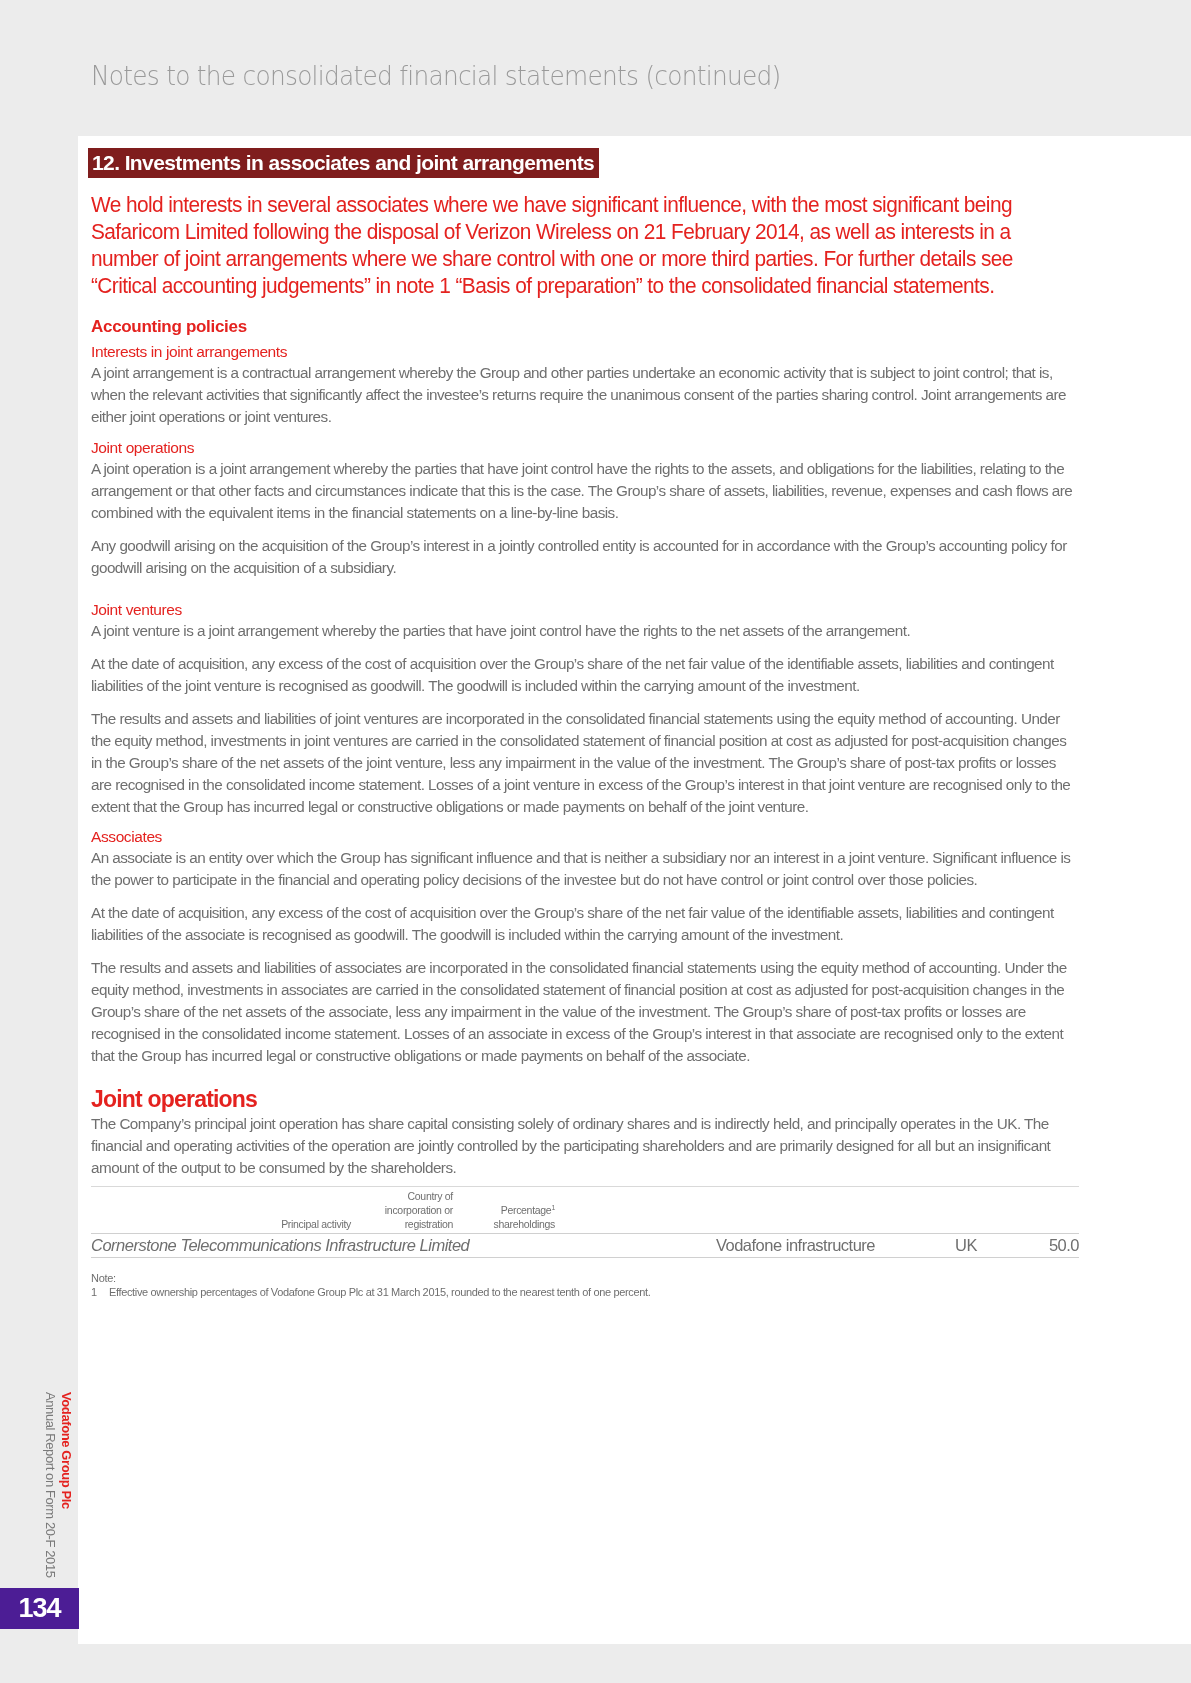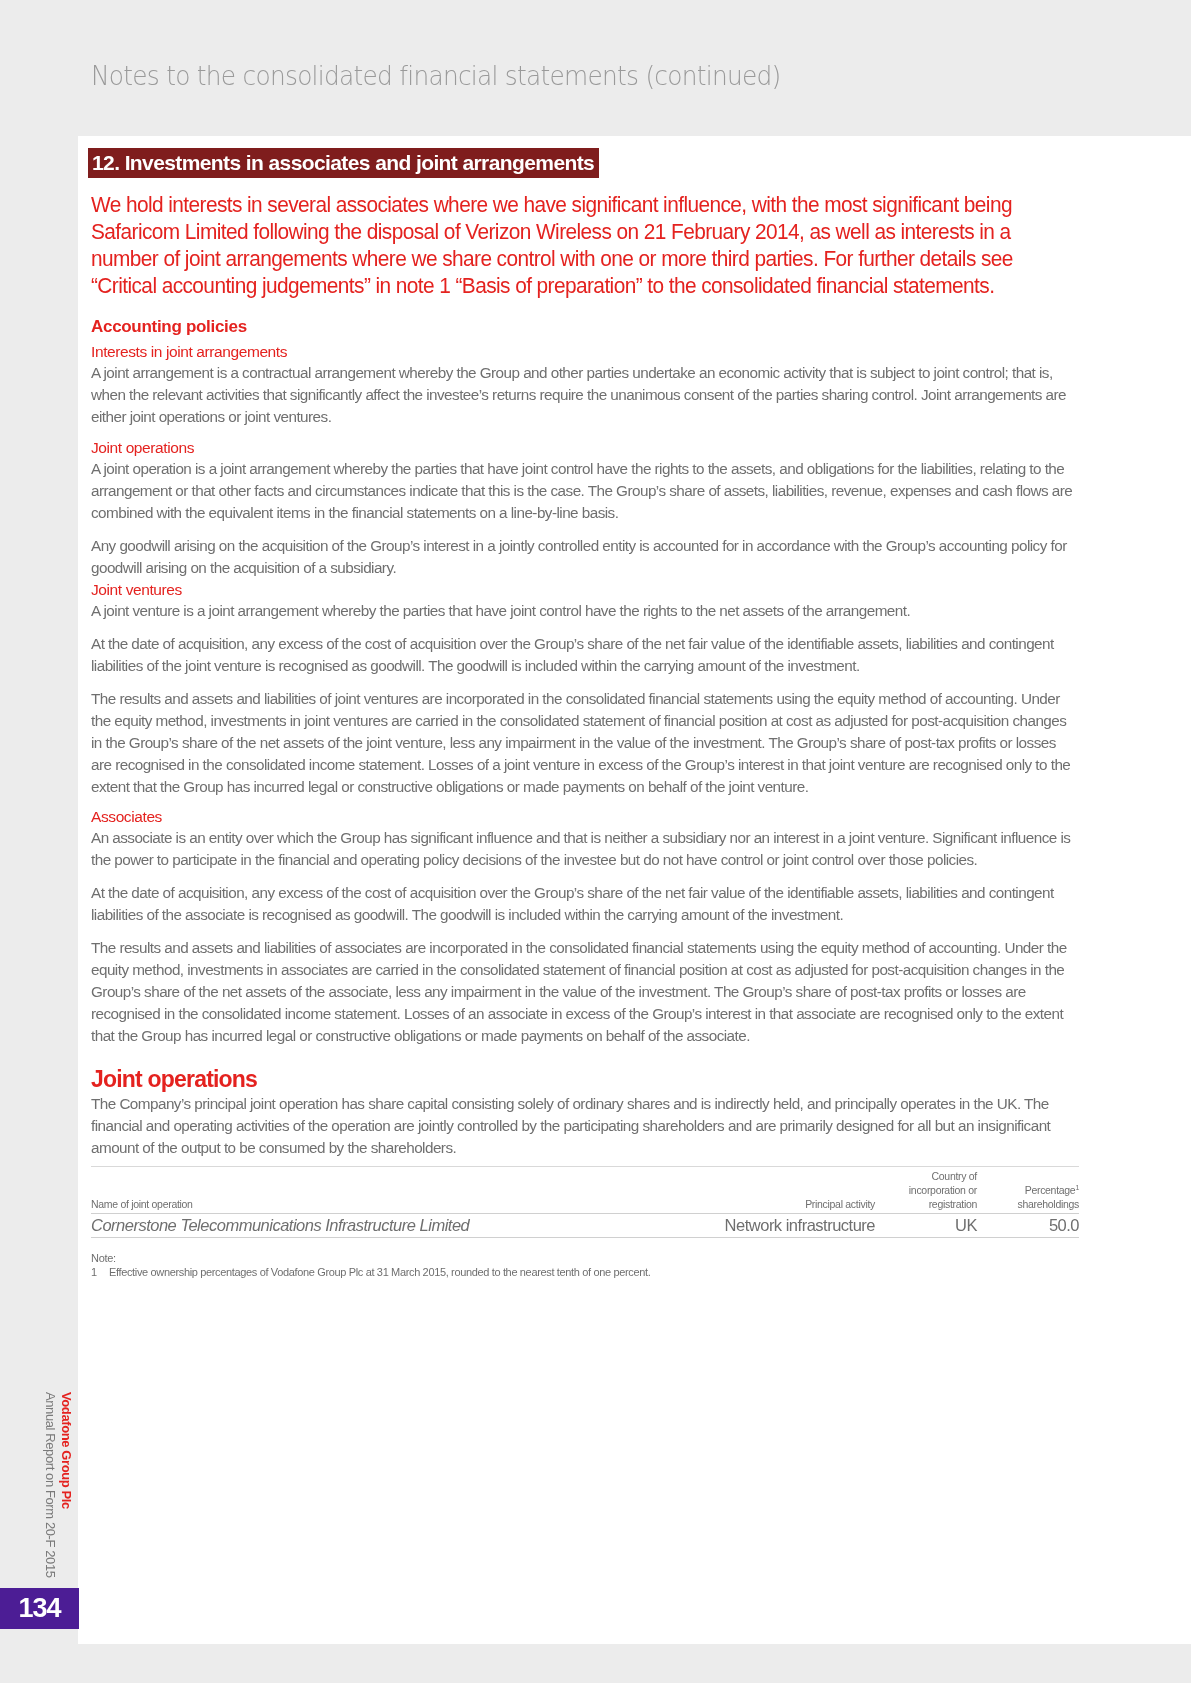--- a/index.html
+++ b/index.html
@@ -119,50 +119,49 @@
 
   <div class="policies-heading">Accounting policies</div>
 
   <div class="sub-heading" style="margin-top:3px">Interests in joint arrangements</div>
   <p class="para after-sub">A joint arrangement is a contractual arrangement whereby the Group and other parties undertake an economic activity that is subject to joint control; that is, when the relevant activities that significantly affect the investee’s returns require the unanimous consent of the parties sharing control. Joint arrangements are either joint operations or joint ventures.</p>
 
   <div class="sub-heading" style="margin-top:9px">Joint operations</div>
   <p class="para after-sub">A joint operation is a joint arrangement whereby the parties that have joint control have the rights to the assets, and obligations for the liabilities, relating to the arrangement or that other facts and circumstances indicate that this is the case. The Group’s share of assets, liabilities, revenue, expenses and cash flows are combined with the equivalent items in the financial statements on a line-by-line basis.</p>
   <p class="para">Any goodwill arising on the acquisition of the Group’s interest in a jointly controlled entity is accounted for in accordance with the Group’s accounting policy for goodwill arising on the acquisition of a subsidiary.</p>
 
-  <div class="sub-heading" style="margin-top:0">Joint ventures</div>
+  <div class="sub-heading" style="margin-top:20px">Joint ventures</div>
   <p class="para after-sub">A joint venture is a joint arrangement whereby the parties that have joint control have the rights to the net assets of the arrangement.</p>
   <p class="para">At the date of acquisition, any excess of the cost of acquisition over the Group’s share of the net fair value of the identifiable assets, liabilities and contingent liabilities of the joint venture is recognised as goodwill. The goodwill is included within the carrying amount of the investment.</p>
   <p class="para">The results and assets and liabilities of joint ventures are incorporated in the consolidated financial statements using the equity method of accounting. Under the equity method, investments in joint ventures are carried in the consolidated statement of financial position at cost as adjusted for post-acquisition changes in the Group’s share of the net assets of the joint venture, less any impairment in the value of the investment. The Group’s share of post-tax profits or losses are recognised in the consolidated income statement. Losses of a joint venture in excess of the Group’s interest in that joint venture are recognised only to the extent that the Group has incurred legal or constructive obligations or made payments on behalf of the joint venture.</p>
 
   <div class="sub-heading" style="margin-top:8px">Associates</div>
   <p class="para after-sub">An associate is an entity over which the Group has significant influence and that is neither a subsidiary nor an interest in a joint venture. Significant influence is the power to participate in the financial and operating policy decisions of the investee but do not have control or joint control over those policies.</p>
   <p class="para">At the date of acquisition, any excess of the cost of acquisition over the Group’s share of the net fair value of the identifiable assets, liabilities and contingent liabilities of the associate is recognised as goodwill. The goodwill is included within the carrying amount of the investment.</p>
   <p class="para">The results and assets and liabilities of associates are incorporated in the consolidated financial statements using the equity method of accounting. Under the equity method, investments in associates are carried in the consolidated statement of financial position at cost as adjusted for post-acquisition changes in the Group’s share of the net assets of the associate, less any impairment in the value of the investment. The Group’s share of post-tax profits or losses are recognised in the consolidated income statement. Losses of an associate in excess of the Group’s interest in that associate are recognised only to the extent that the Group has incurred legal or constructive obligations or made payments on behalf of the associate.</p>
 
   <div class="jo-heading">Joint operations</div>
   <p class="para after-sub">The Company’s principal joint operation has share capital consisting solely of ordinary shares and is indirectly held, and principally operates in the UK. The financial and operating activities of the operation are jointly controlled by the participating shareholders and are primarily designed for all but an insignificant amount of the output to be consumed by the shareholders.</p>
 
   <div class="table">
     <div class="thead">
-      <div class="th c1">Name of joint operation</div>
       <div class="th c2">Principal activity</div>
       <div class="th c3">
         <div>Country of</div>
         <div>incorporation or</div>
         <div>registration</div>
       </div>
       <div class="th c4">
         <div><span>Percentage</span><sup>1</sup></div>
         <div>shareholdings</div>
       </div>
     </div>
     <div class="trow">
       <div class="td c1">Cornerstone Telecommunications Infrastructure Limited</div>
-      <div class="td c2">Network infrastructure</div>
+      <div class="td c2">Vodafone infrastructure</div>
       <div class="td c3">UK</div>
       <div class="td c4">50.0</div>
     </div>
   </div>
 
   <div class="note-label">Note:</div>
   <div class="note-row">
     <span class="note-num">1</span>
     <span>Effective ownership percentages of Vodafone Group Plc at 31 March 2015, rounded to the nearest tenth of one percent.</span>
   </div>

